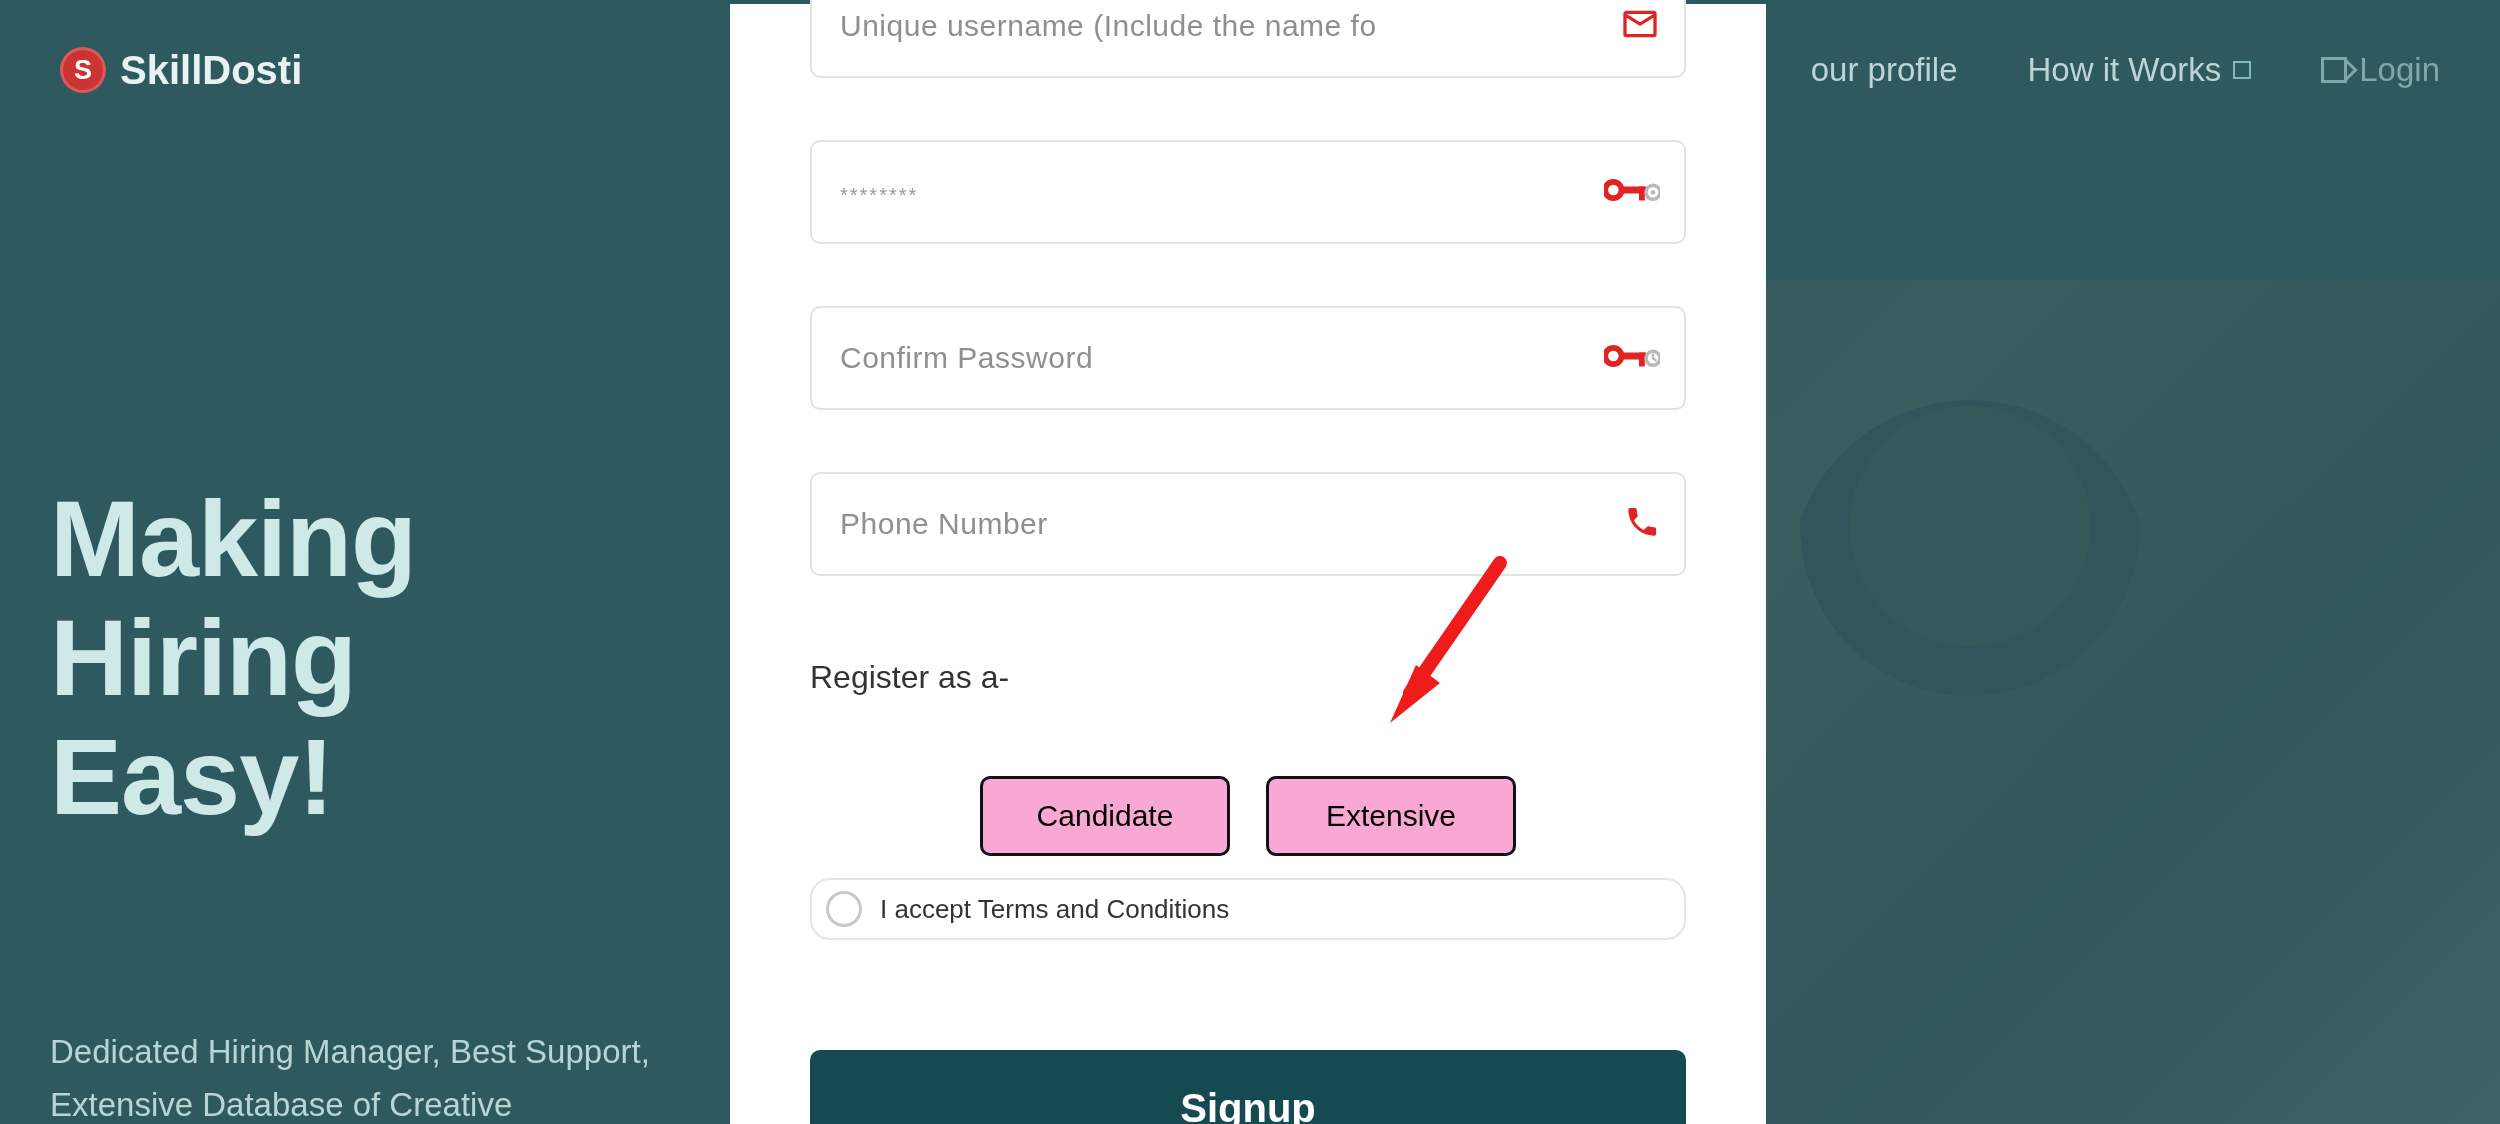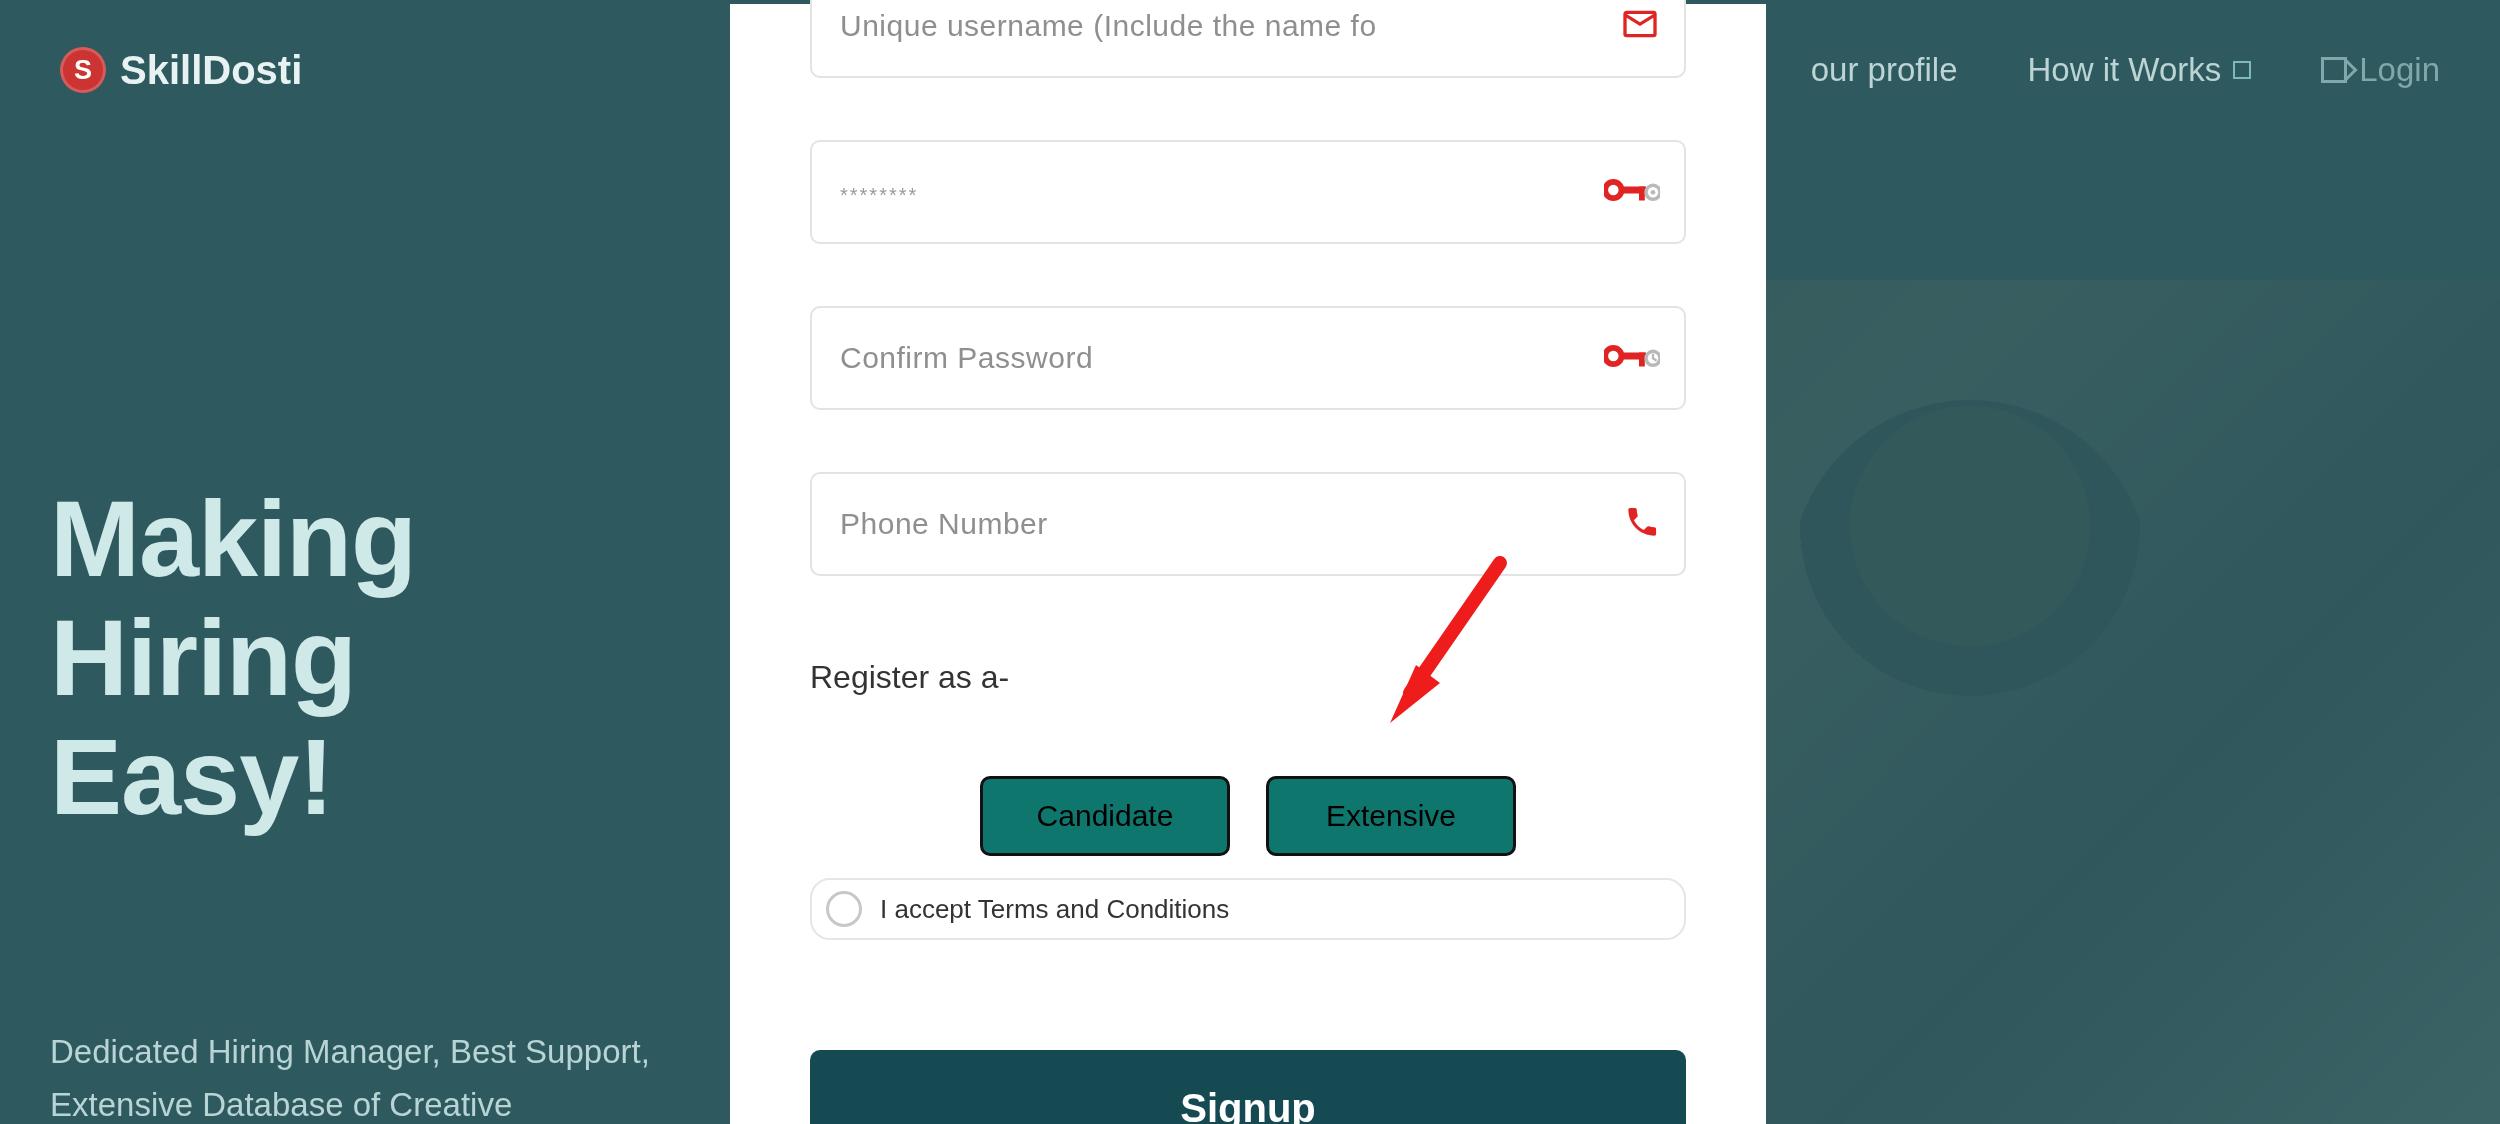--- a/index.html
+++ b/index.html
@@ -163,21 +163,21 @@
   }
   .role-buttons {
     display:flex;
     gap:36px;
     justify-content:center;
     margin-top:80px;
   }
   .role-btn {
     border:3px solid #111;
     border-radius:10px;
-    background:#0f766e;
+    background:#f9a8d4;
     font-size:30px;
     padding:20px 46px;
     cursor:pointer;
     min-width:250px;
   }
   .terms-row {
     margin-top:22px;
     border:2px solid #e6e6e6;
     border-radius:20px;
     height:62px;

